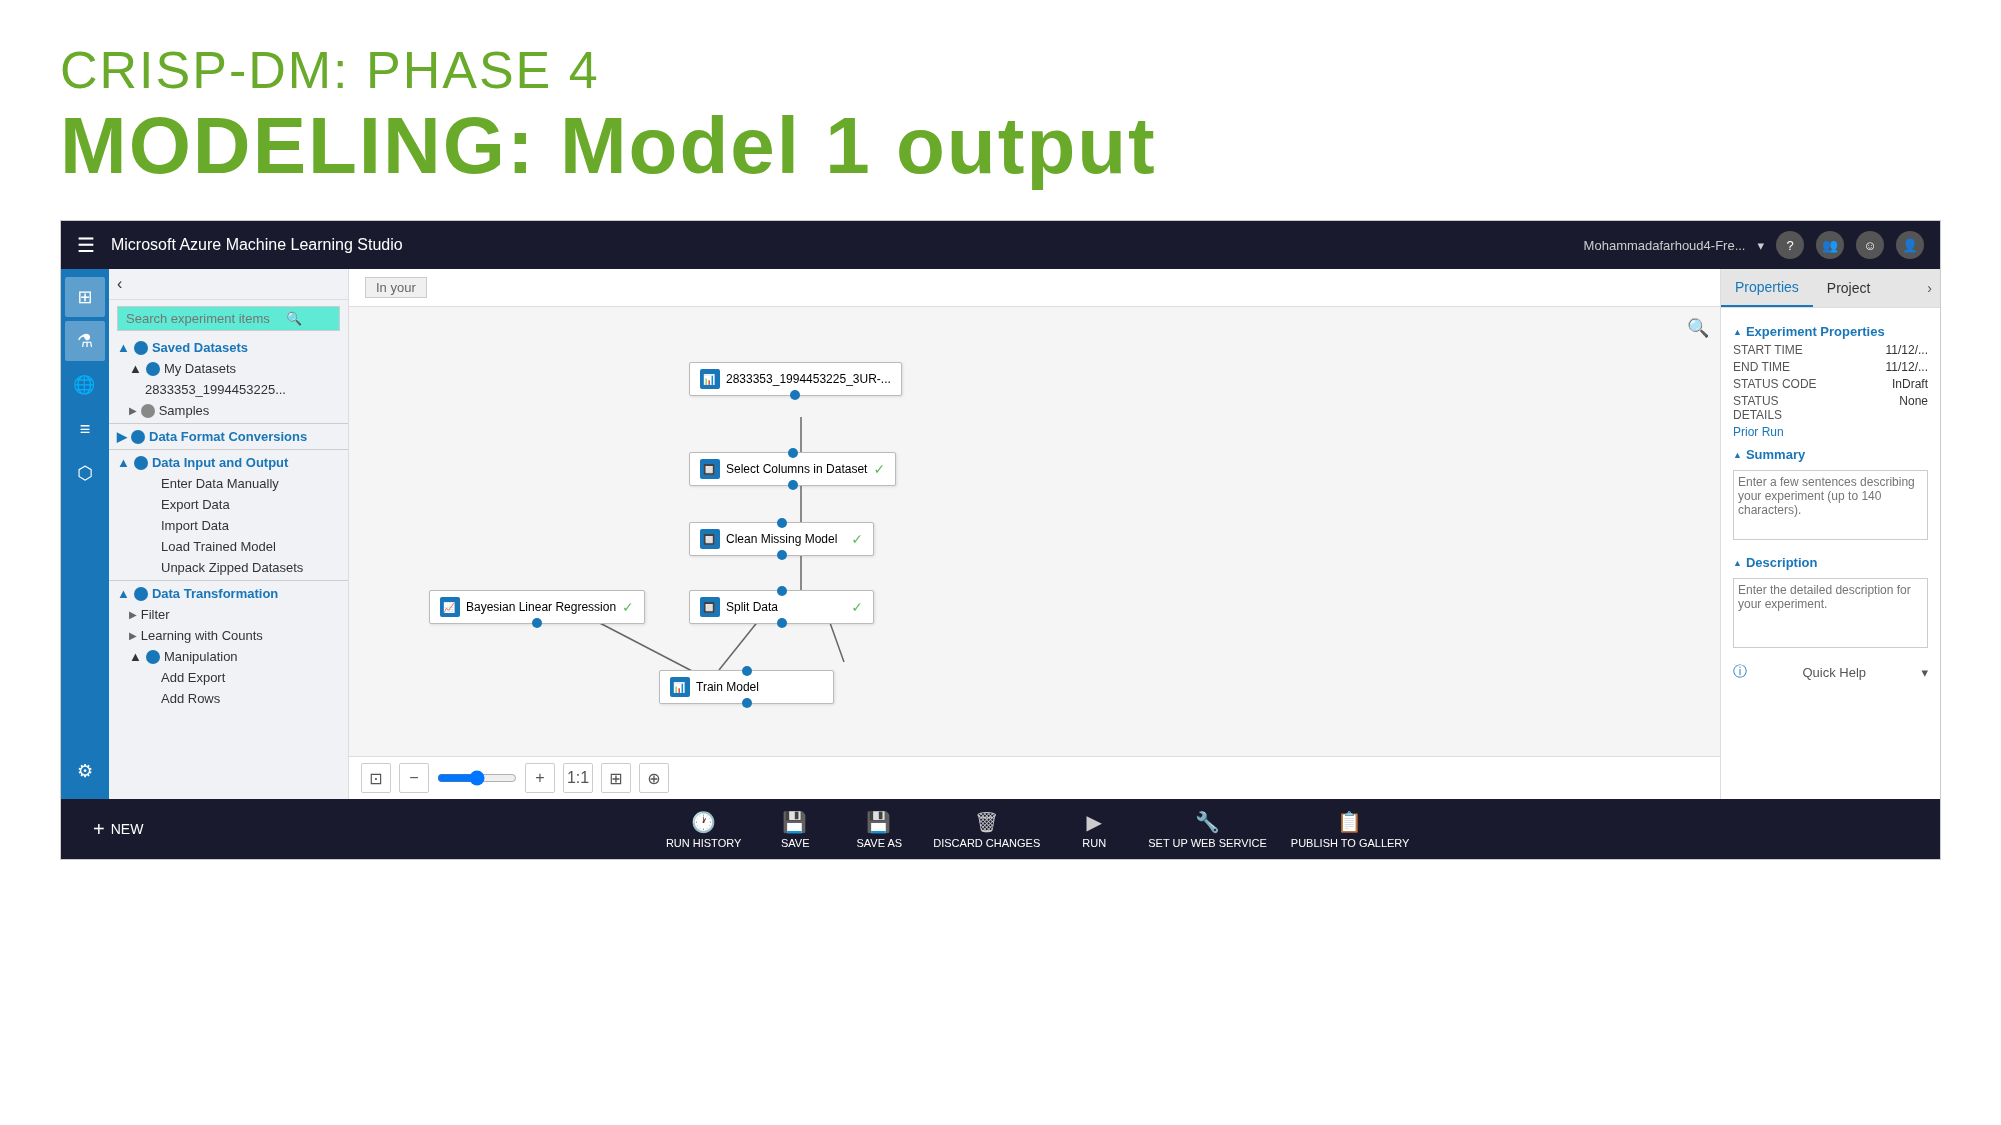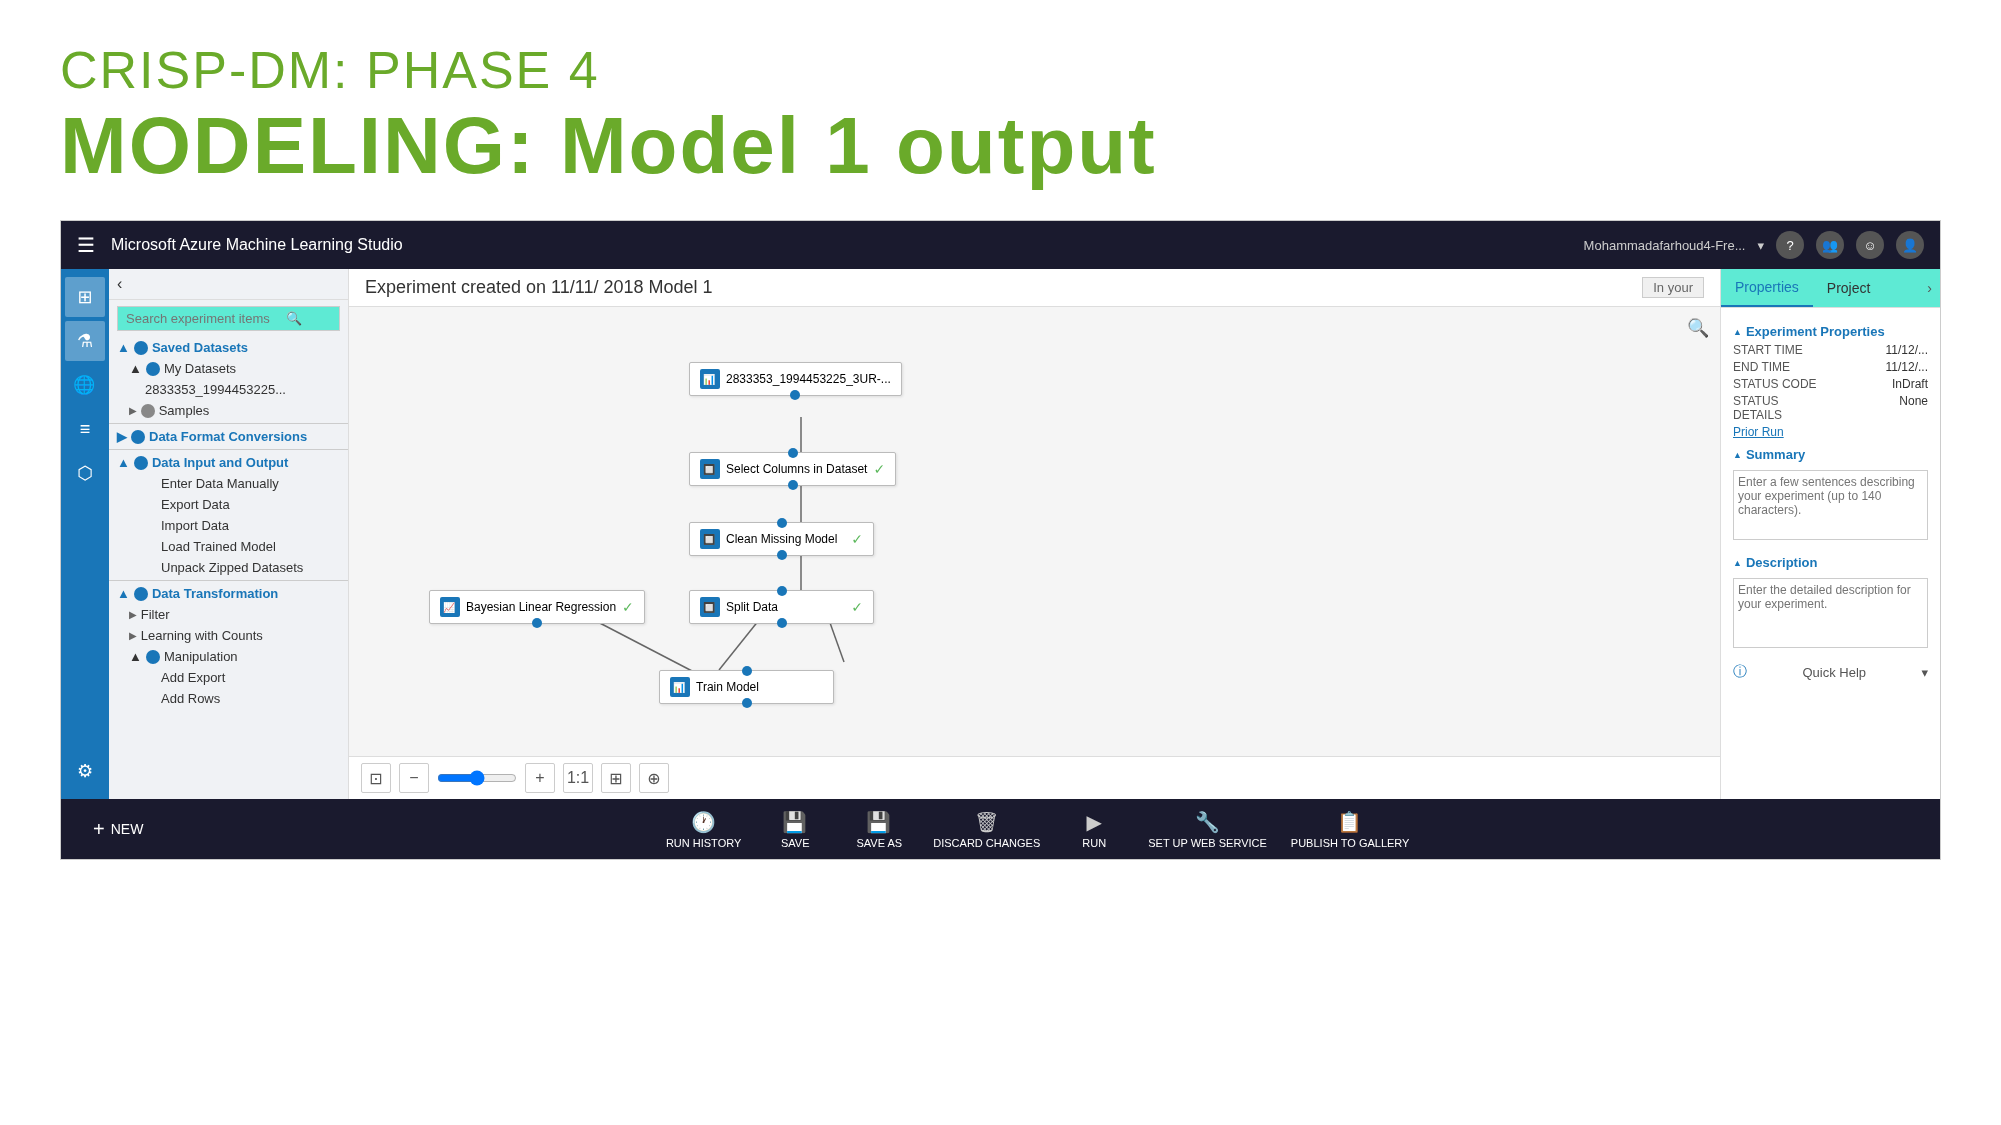--- a/index.html
+++ b/index.html
@@ -275,21 +275,21 @@
       background: #fff;
       display: flex;
       flex-direction: column;
       flex-shrink: 0;
       overflow: hidden;
     }
     .props-header {
       display: flex;
       align-items: center;
       border-bottom: 1px solid #ddd;
-      background: #5eead4;
+      background: #e5e5e5;
     }
     .props-tab {
       padding: 10px 14px;
       font-size: 14px;
       cursor: pointer;
       color: #333;
       font-weight: 500;
     }
     .props-tab.active {
       color: #1976b8;
@@ -323,21 +323,21 @@
     }
     .props-row {
       display: flex;
       justify-content: space-between;
       align-items: flex-start;
       margin: 3px 0;
       font-size: 12px;
     }
     .props-label { color: #555; flex-shrink: 0; width: 90px; }
     .props-value { color: #333; font-weight: 500; text-align: right; }
-    .props-link { color: #1976b8; cursor: pointer; text-decoration: underline; font-size: 12px; margin: 0 0; }
+    .props-link { color: #1976b8; cursor: pointer; font-size: 12px; margin: 0 0; }
     .props-textarea {
       width: 100%;
       height: 70px;
       border: 1px solid #ccc;
       font-size: 12px;
       color: #aaa;
       padding: 4px;
       resize: none;
       font-family: inherit;
       margin: 4px 0;
@@ -516,21 +516,20 @@
           <span>Add Export</span>
         </div>
         <div class="tree-item level3">
           <span>Add Rows</span>
         </div>
       </div>
     </div>
 
     <div class="main-canvas">
       <div class="experiment-bar">
-        <span class="experiment-title">Experiment created on 11/11/ 2018 Model 1</span>
         <span class="status-badge">In your</span>
       </div>
       <div class="canvas-area">
         <span class="canvas-search">🔍</span>
 
         <svg class="canvas-svg">
 
           <line x1="452" y1="110" x2="452" y2="145" stroke="#666" stroke-width="1.5"></line>
 
           <line x1="452" y1="175" x2="452" y2="215" stroke="#666" stroke-width="1.5"></line>

